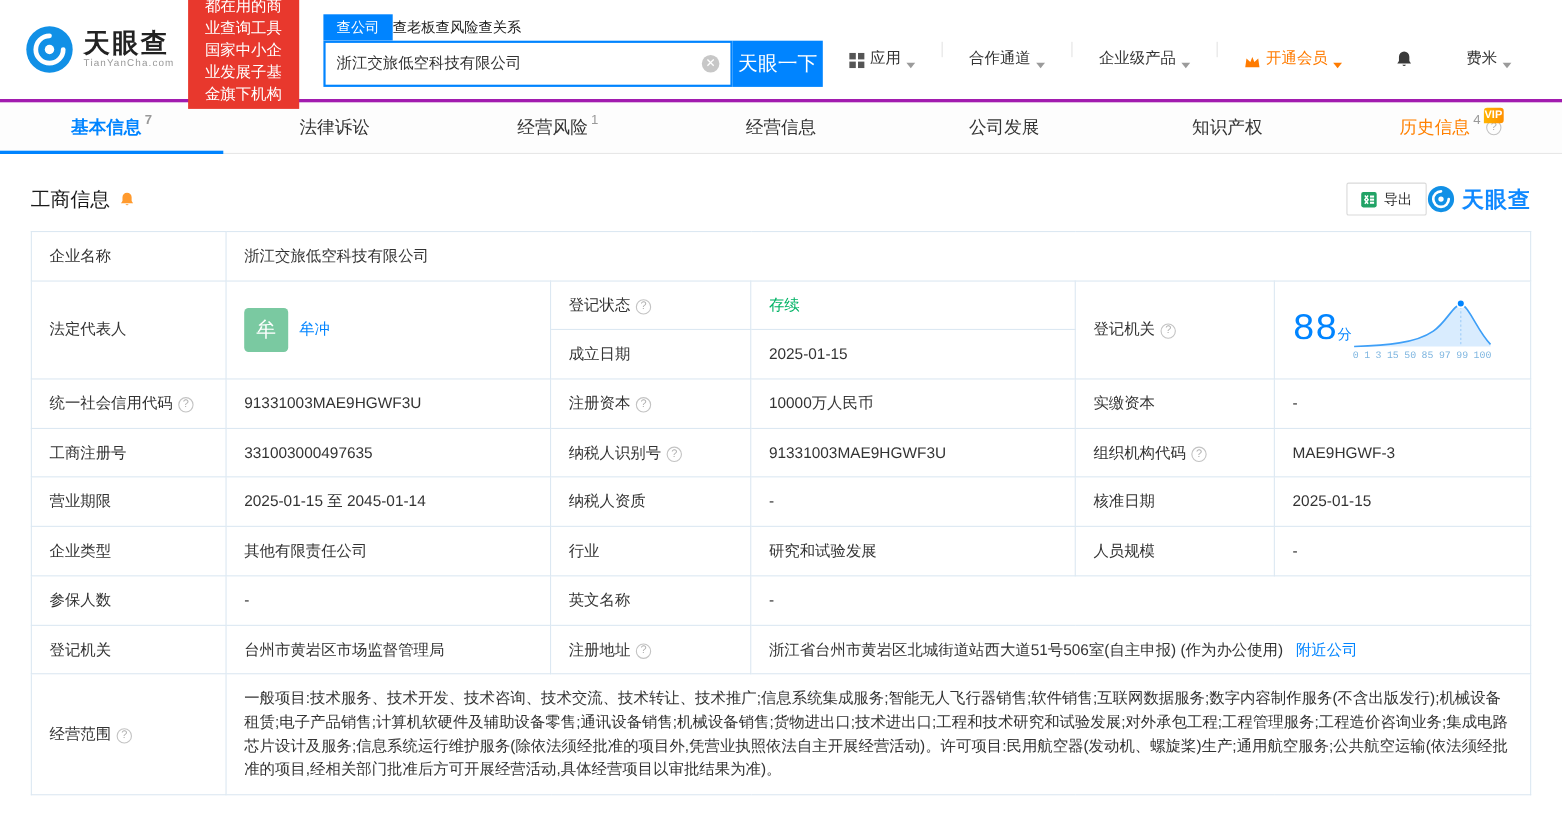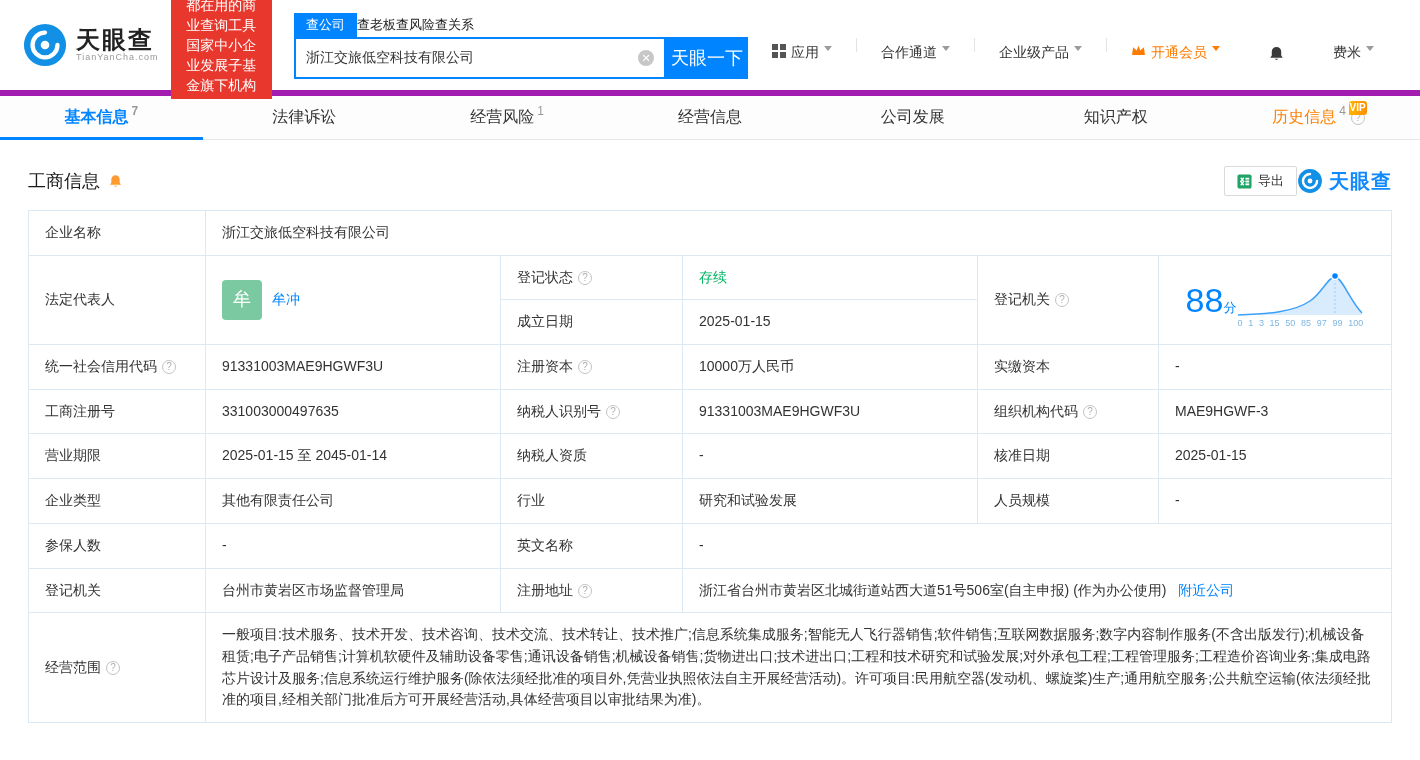--- a/index.html
+++ b/index.html
@@ -21,29 +21,29 @@
   .search-row { display:flex; height:42px; }
   .input-box { width:372px; border:2px solid #0084ff; background:#fff; display:flex;
     align-items:center; padding:0 10px; }
   .input-box input { border:none; outline:none; flex:1; font-size:14px; color:#333;
     font-family:inherit; background:transparent; }
   .clear-btn { width:16px; height:16px; border-radius:50%; background:#c7c7c7; color:#fff;
     font-size:11px; line-height:16px; text-align:center; cursor:pointer; }
   .search-btn { width:82px; background:#0084ff; color:#fff; font-size:18px; border:none;
     display:flex; align-items:center; justify-content:center; cursor:pointer; }
   .top-nav { margin-left:auto; display:flex; align-items:center; font-size:14px; }
-  .nav-item { display:flex; align-items:flex-start; gap:5px; padding:0 24px; cursor:pointer; white-space:nowrap;margin-top:16px; }
+  .nav-item { display:flex; align-items:flex-end; gap:5px; padding:0 24px; cursor:pointer; white-space:nowrap;margin-top:16px; }
   .nav-sep { width:1px; height:14px; background:#e3e3e3; }
   .caret { width:0; height:0; border-left:4px solid transparent; border-right:4px solid transparent;
     border-top:5px solid #9b9b9b; margin-top:2px; }
   .vip-link { color:#ff7b00; }
   .vip-link .caret { border-top-color:#ff7b00; }
 
   
-  .tabbar { height:50px; display:flex; border-top:6px solid #a21caf; border-bottom:1px solid #e7e7e7;
+  .tabbar { height:50px; display:flex; border-top:3px solid #a21caf; border-bottom:1px solid #e7e7e7;
     background:#fdfdfd; }
   .tab { flex:1; display:flex; align-items:center; justify-content:center; font-size:16px;
     color:#333; position:relative; cursor:pointer; }
   .tab .badge { font-size:12px; color:#999; margin-left:3px; position:relative; top:-7px; }
   .tab.active { color:#0084ff; font-weight:bold; }
   .tab.active::after { content:""; position:absolute; left:0; bottom:-1px; width:100%; height:3px;
     background:#0084ff; }
   .tab.history { color:#ff8000; }
   .vip-tag { position:absolute; top:5px; left:calc(50% + 30px); background:linear-gradient(90deg,#ffb400,#ff9000);
     color:#fff; font-size:10px; font-weight:bold; padding:0 1px; line-height:14px; border-radius:3px 3px 3px 0; }
@@ -67,21 +67,21 @@
   table.info td { border:1px solid #dce8f2; padding:11px 16px; font-size:14px; line-height:1.55;
     vertical-align:middle; background:#fff; color:#333; word-break:break-all; }
   td.lbl { background:#eef6fc; color:#404040; word-break:keep-all; }
   a.link { color:#0084ff; text-decoration:none; cursor:pointer; }
   .status-ok { color:#00b365; }
   .rep { display:flex; align-items:center; }
   .avatar { width:40px; height:40px; border-radius:4px; background:#7ac9a1; color:#fff; font-size:18px;
     display:flex; align-items:center; justify-content:center; flex:none; cursor:pointer; }
   .rep a { margin-left:10px; }
   td.score-cell { padding:4px 10px; }
-  .score-wrap { display:flex; align-items:center; justify-content:center; }
+  .score-wrap { display:flex; align-items:center; justify-content:flex-start;font-family:Liberation Mono, monospace; }
   .score-num { font-size:34px; color:#0084ff; }
   .score-unit { font-size:13px; color:#0084ff; }
   .chart-box { width:128px; }
   .score-chart { display:block; width:128px; height:48px; }
   .ticks { display:flex; justify-content:space-between; font-size:9px; color:#7fb6e0; padding:0 1px; }
   td.scope { line-height:25px; }
 </style>
 </head>
 <body>
 

